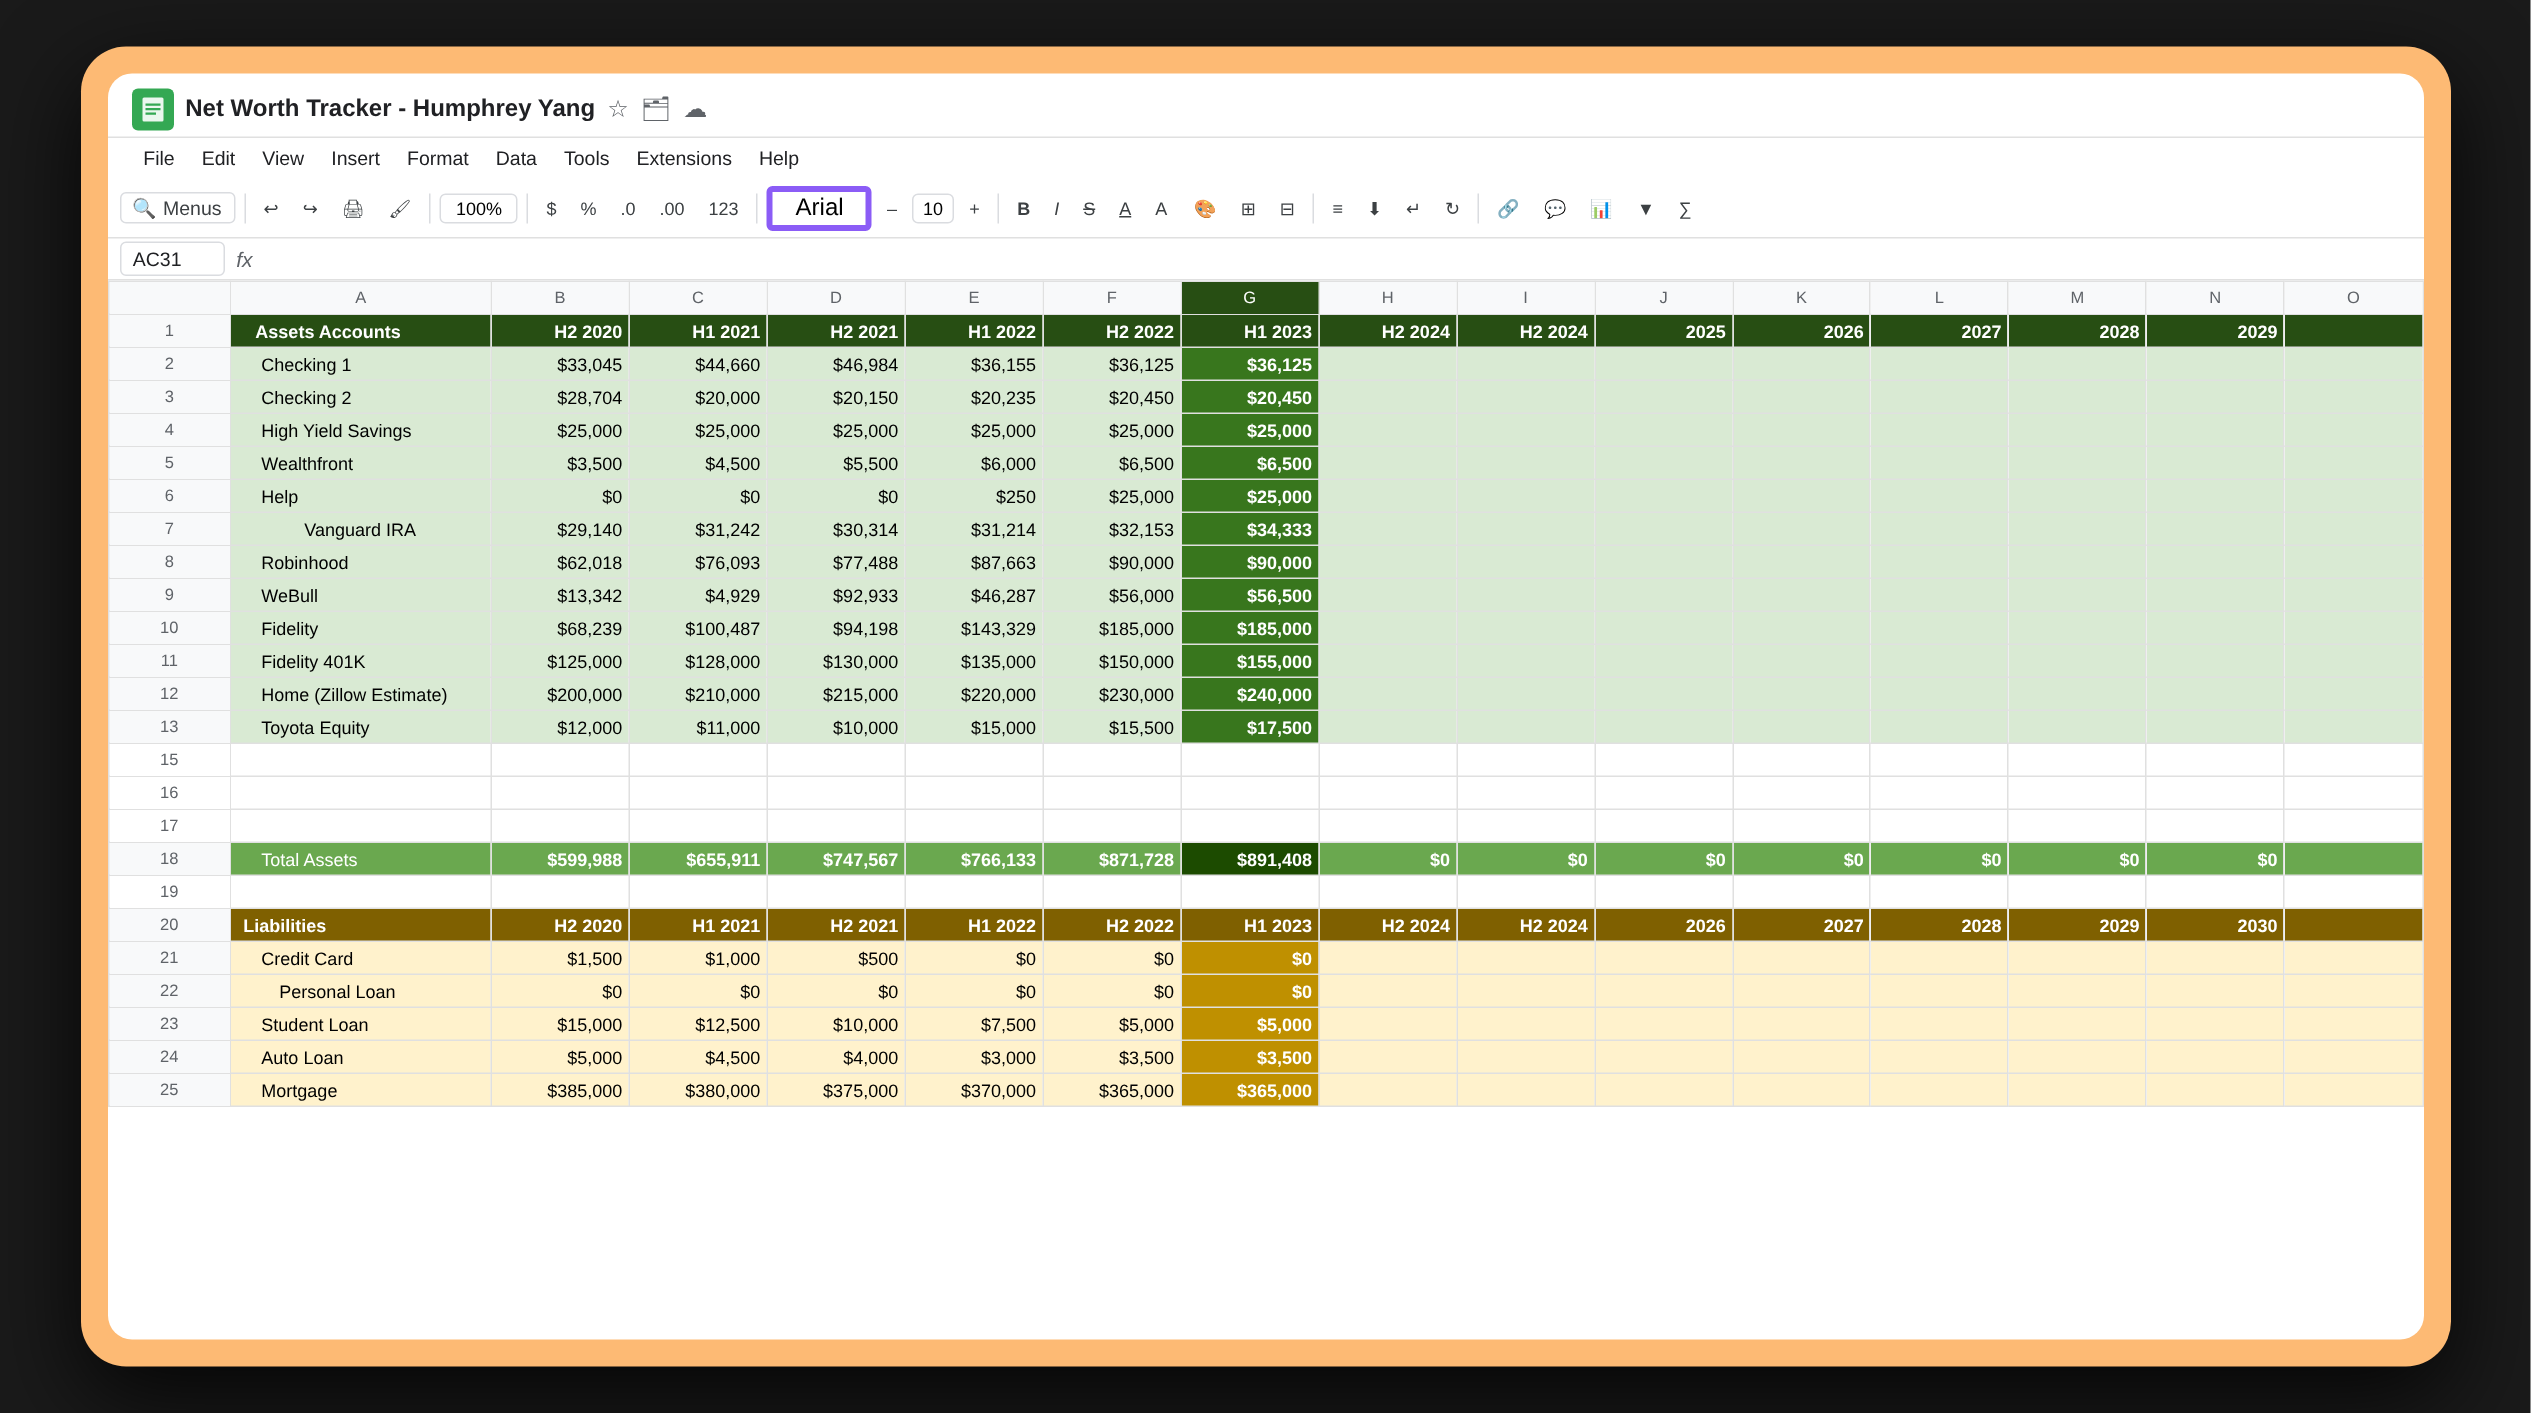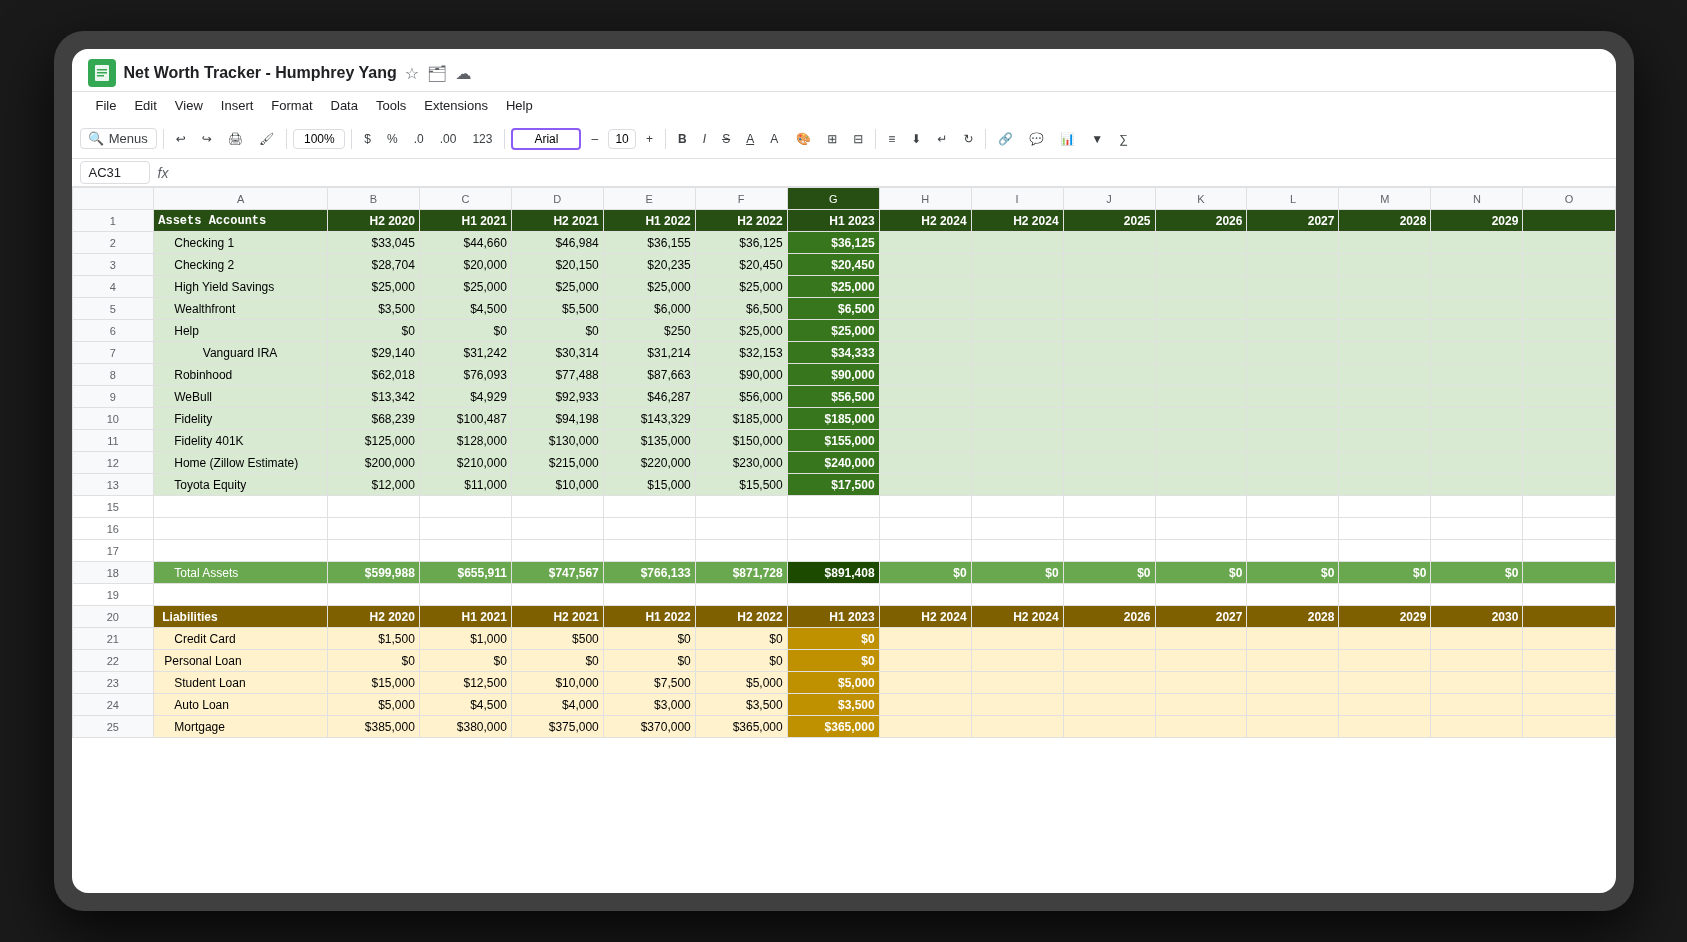--- a/index.html
+++ b/index.html
@@ -5,21 +5,21 @@
     * { box-sizing: border-box; margin: 0; padding: 0; }
     body {
       background: #1a1a1a;
       display: flex;
       justify-content: center;
       align-items: center;
       min-height: 100vh;
       font-family: Arial, sans-serif;
     }
     .device-frame {
-      background: #404040;
+      background: #fdba74;
       border-radius: 30px;
       padding: 18px;
       box-shadow: 0 20px 60px rgba(0,0,0,0.8);
       width: 1580px;
       height: 880px;
       display: flex;
       flex-direction: column;
     }
     .screen {
       background: #fff;
@@ -120,24 +120,24 @@
     }
     .zoom-display {
       border: 1px solid #dadce0;
       border-radius: 4px;
       padding: 2px 6px;
       font-size: 12px;
       min-width: 52px;
       text-align: center;
     }
     .font-name {
-      border: 2px solid #8b5cf6;
+      border: 4px solid #8b5cf6;
       border-radius: 4px;
       padding: 2px 6px;
-      font-size: 12px;
+      font-size: 16px;
       min-width: 70px;
       text-align: center;
     }
     .font-size-display {
       border: 1px solid #dadce0;
       border-radius: 4px;
       padding: 2px 4px;
       font-size: 12px;
       width: 28px;
       text-align: center;
@@ -391,21 +391,21 @@
             <th class="col-header">K</th>
             <th class="col-header">L</th>
             <th class="col-header">M</th>
             <th class="col-header">N</th>
             <th class="col-header">O</th>
           </tr>
         </thead>
         <tbody id="spreadsheet-body">
         <tr class="row-green-header">
               <td class="row-header">1</td>
-              <td class="col-a bold" style="padding-left: 4px; font-family: Liberation Mono, monospace;">Assets Accounts</td>
+              <td class="col-a bold" style="padding-left: 16px;">Assets Accounts</td>
               <td class="col-data">H2 2020</td>
               <td class="col-data">H1 2021</td>
               <td class="col-data">H2 2021</td>
               <td class="col-data">H1 2022</td>
               <td class="col-data">H2 2022</td>
               <td class="col-data h1-2023">H1 2023</td>
               <td class="col-data">H2 2024</td>
               <td class="col-data">H2 2024</td>
               <td class="col-data">2025</td>
               <td class="col-data">2026</td>
@@ -751,21 +751,21 @@
               <td class="col-data"></td>
               <td class="col-data"></td>
               <td class="col-data"></td>
               <td class="col-data"></td>
               <td class="col-data"></td>
               <td class="col-data"></td>
               <td class="col-data"></td>
             </tr>
             <tr class="row-yellow-data">
               <td class="row-header">22</td>
-              <td class="col-a bold" style="padding-left: 10px; font-weight: normal;">Personal Loan</td>
+              <td class="col-a bold" style="padding-left: 32px; font-weight: normal;">Personal Loan</td>
               <td class="col-data">$0</td>
               <td class="col-data">$0</td>
               <td class="col-data">$0</td>
               <td class="col-data">$0</td>
               <td class="col-data">$0</td>
               <td class="col-data h1-2023">$0</td>
               <td class="col-data"></td>
               <td class="col-data"></td>
               <td class="col-data"></td>
               <td class="col-data"></td>

